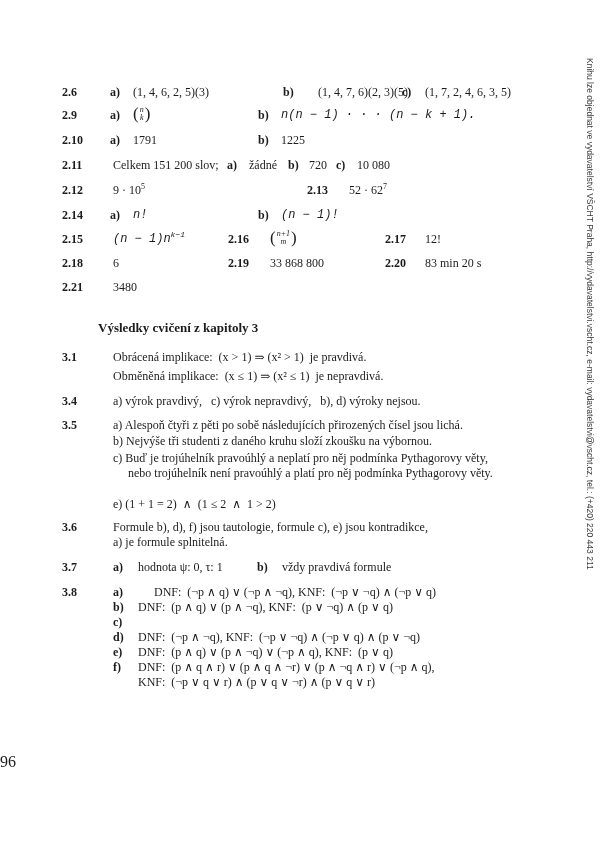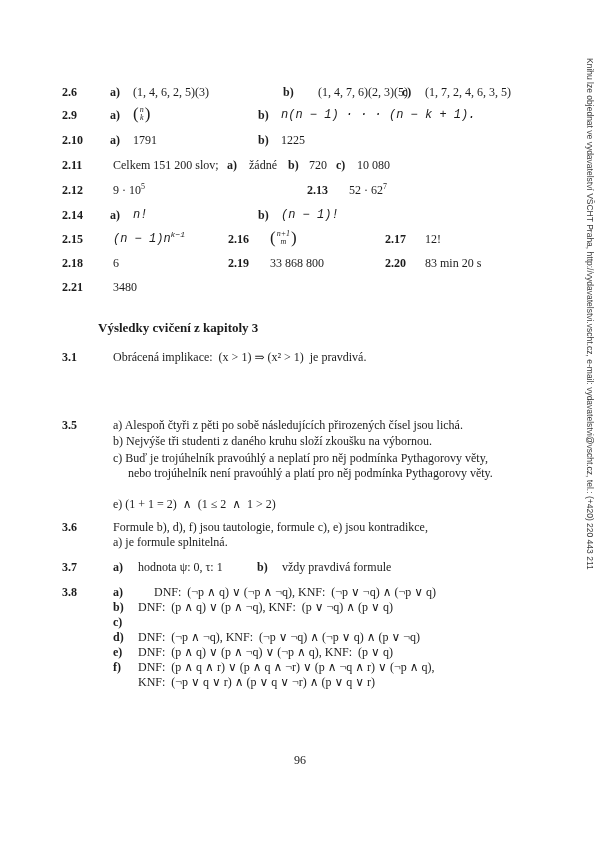--- a/index.html
+++ b/index.html
@@ -18,21 +18,21 @@
   .bparen{font-size:17px;line-height:17px;font-weight:400;}
   .bstack{display:inline-flex;flex-direction:column;align-items:center;
           font-size:8px;line-height:8px;font-style:italic;padding:0 1px;}
   .heading{position:absolute;left:62px;font-weight:bold;font-size:13px;white-space:pre;margin-left:36px;}
   .margin-note{
     position:absolute;top:58px;left:560px;height:580px;
     writing-mode:vertical-rl;
     font-family:"Liberation Sans","DejaVu Sans",sans-serif;
     font-size:8.5px;line-height:12px;color:#3a3a3a;white-space:pre;
   }
-  .pagenum{position:absolute;top:753px;left:0;width:600px;text-align:center;font-size:12px;}
+  .pagenum{position:absolute;top:753px;left:0;width:600px;font-size:16px;}
 </style>
 </head>
 <body>
 
 <div class="page">
 
   <aside class="margin-note">
     
     <div>Knihu lze objednat ve vydavatelství VŠCHT Praha, http://vydavatelstvi.vscht.cz, e-mail: vydavatelstvi@vscht.cz, tel.: (+420) 220 443 211</div>
   </aside>
@@ -124,22 +124,27 @@
   <div class="row" style="top:280px">
     <b class="num">2.21</b>
     <span class="pos" style="left:113px">3480</span>
   </div>
 
   <div class="heading" style="top:320px">Výsledky cvičení z kapitoly 3</div>
 
   <div class="row" style="top:350px">
     <b class="num">3.1</b>
     <span class="pos" style="left:113px">Obrácená implikace:  (x &gt; 1) ⇒ (x² &gt; 1)  je pravdivá.</span>
+    <span class="pos" style="left:113px;top:19px">Obměněná implikace:  (x ≤ 1) ⇒ (x² ≤ 1)  je nepravdivá.</span>
   </div>
 
+  <div class="row" style="top:394px">
+    <b class="num">3.4</b>
+    <span class="pos" style="left:113px">a) výrok pravdivý,   c) výrok nepravdivý,   b), d) výroky nejsou.</span>
+  </div>
 
   <div class="row" style="top:418px;height:100px">
     <b class="num">3.5</b>
     <span class="pos" style="left:113px">a) Alespoň čtyři z pěti po sobě následujících přirozených čísel jsou lichá.</span>
     <span class="pos" style="left:113px;top:16px">b) Nejvýše tři studenti z daného kruhu složí zkoušku na výbornou.</span>
     <span class="pos" style="left:113px;top:33px">c) Buď je trojúhelník pravoúhlý a neplatí pro něj podmínka Pythagorovy věty,</span>
     <span class="pos" style="left:128px;top:48px">nebo trojúhelník není pravoúhlý a platí pro něj podmínka Pythagorovy věty.</span>
     <span class="pos" style="left:113px;top:79px">e) (1 + 1 = 2)  ∧  (1 ≤ 2  ∧  1 &gt; 2)</span>
   </div>
 

